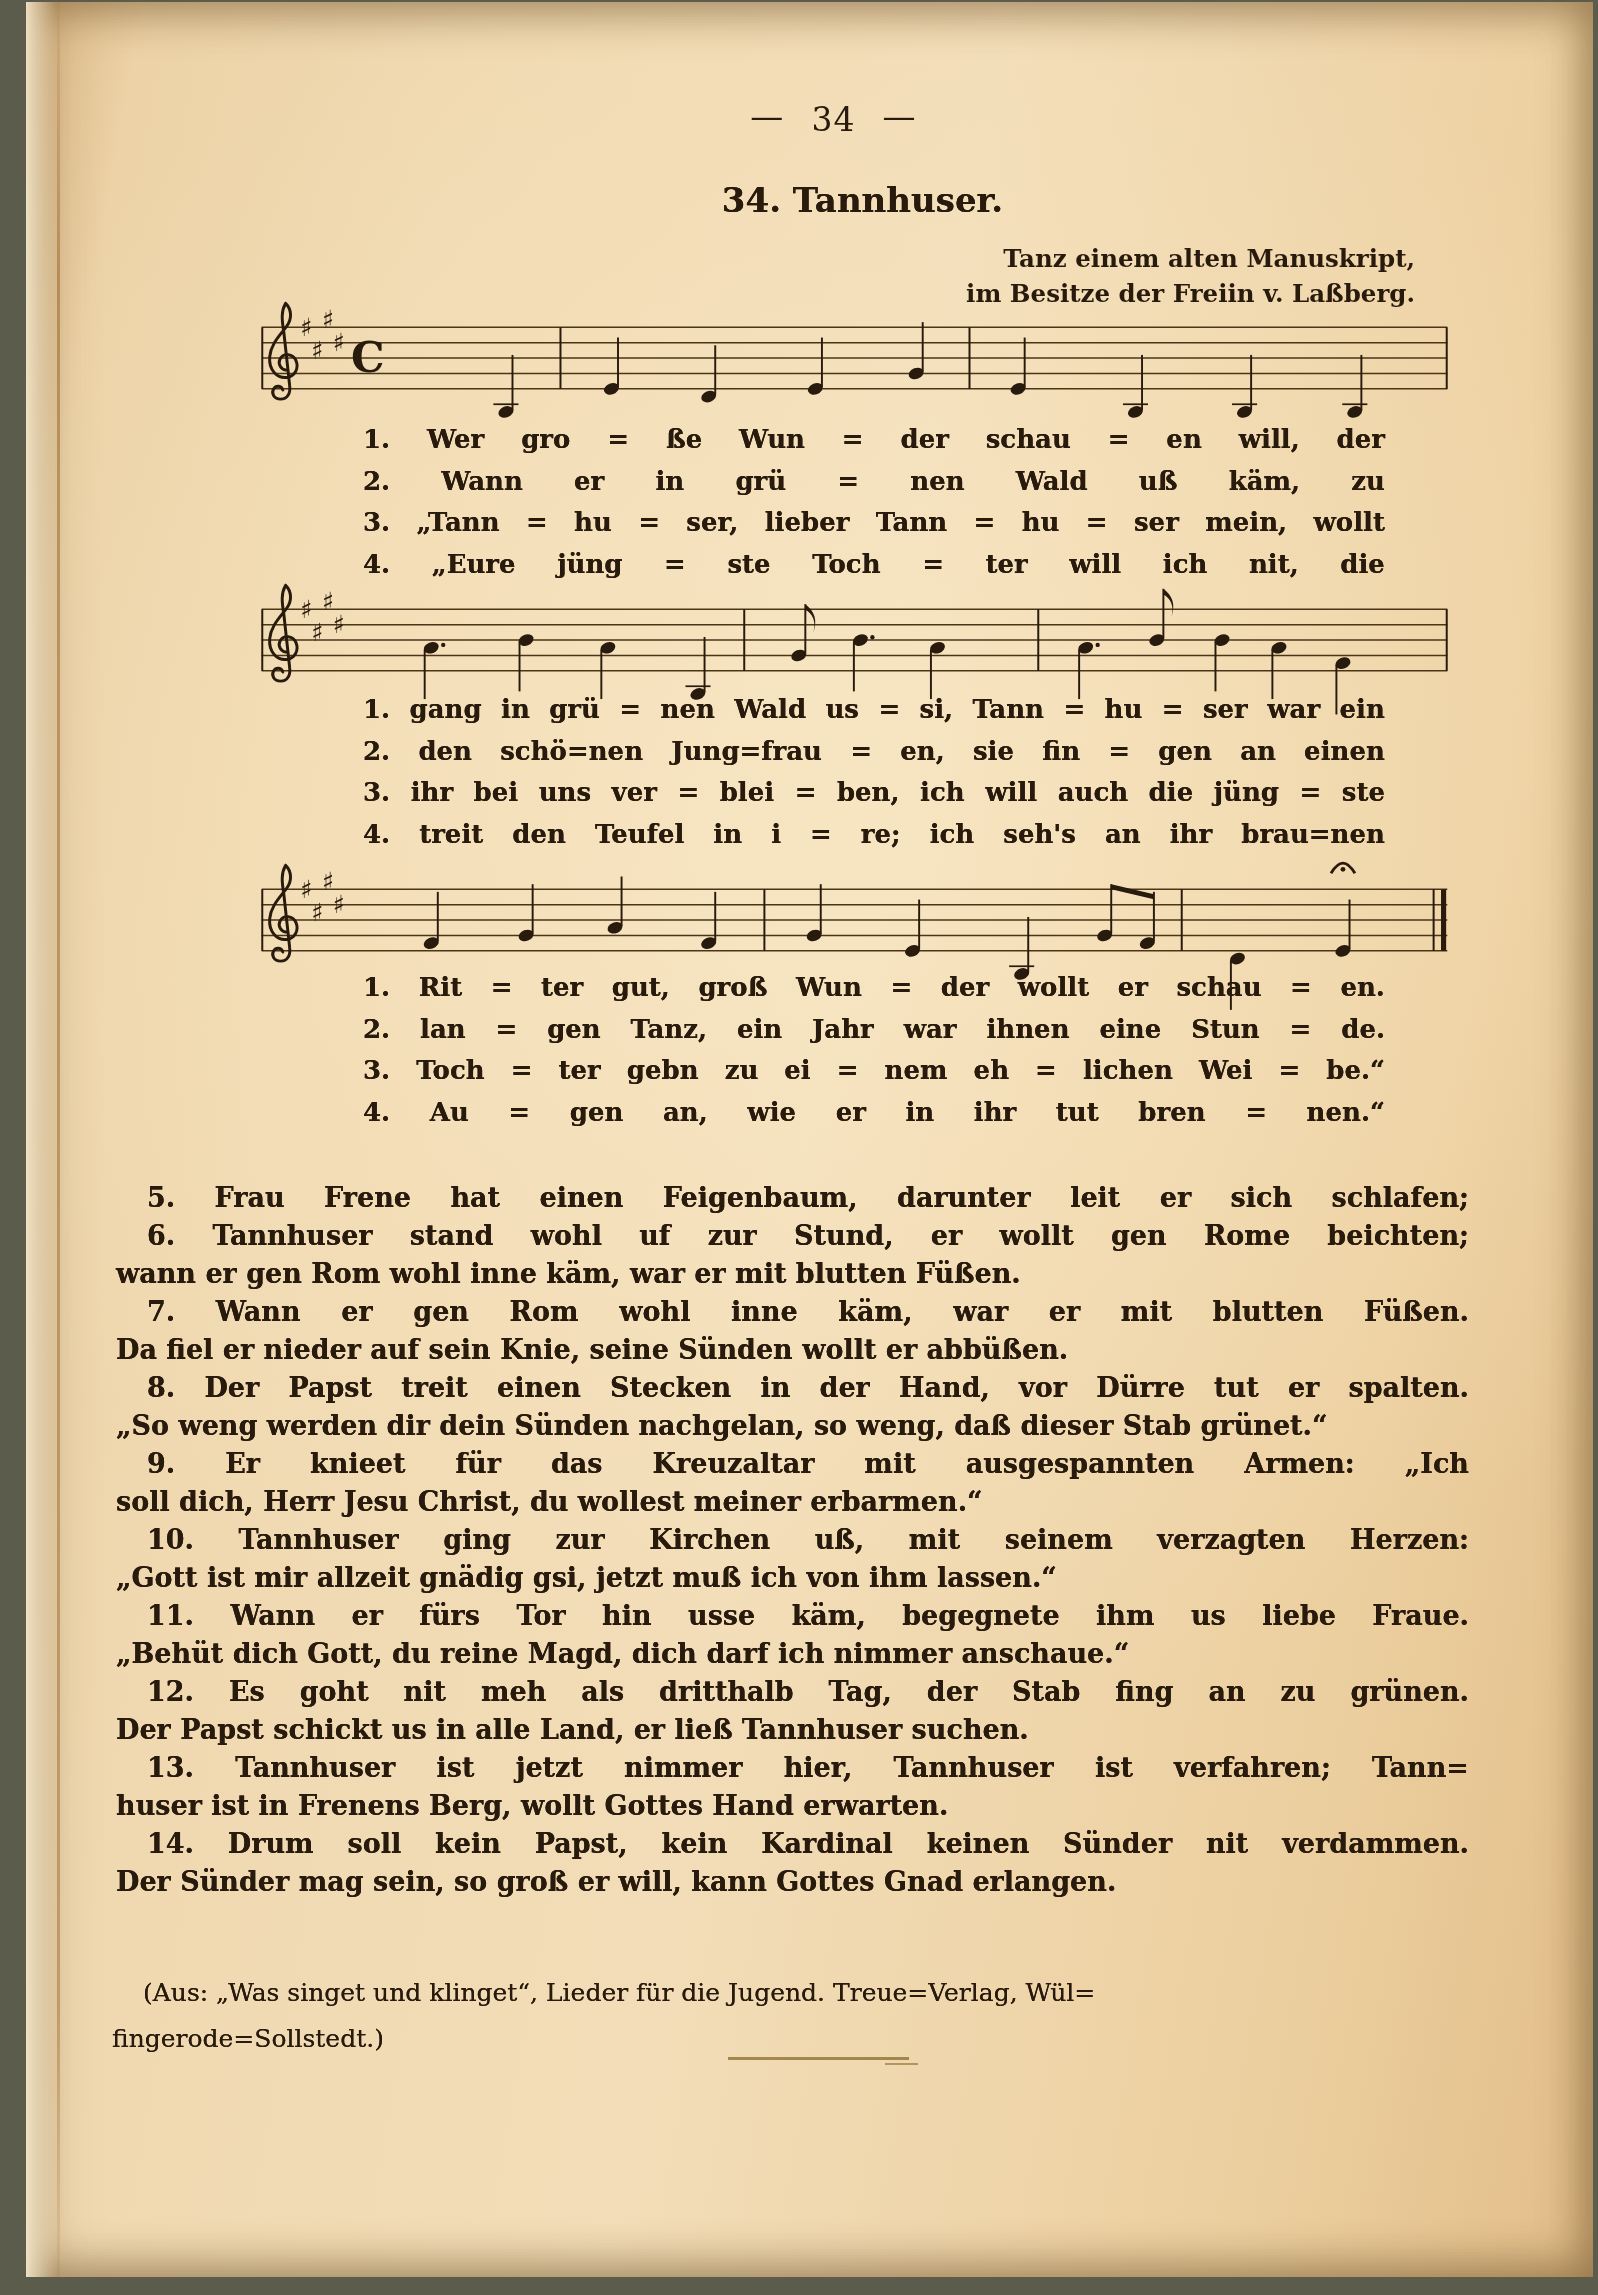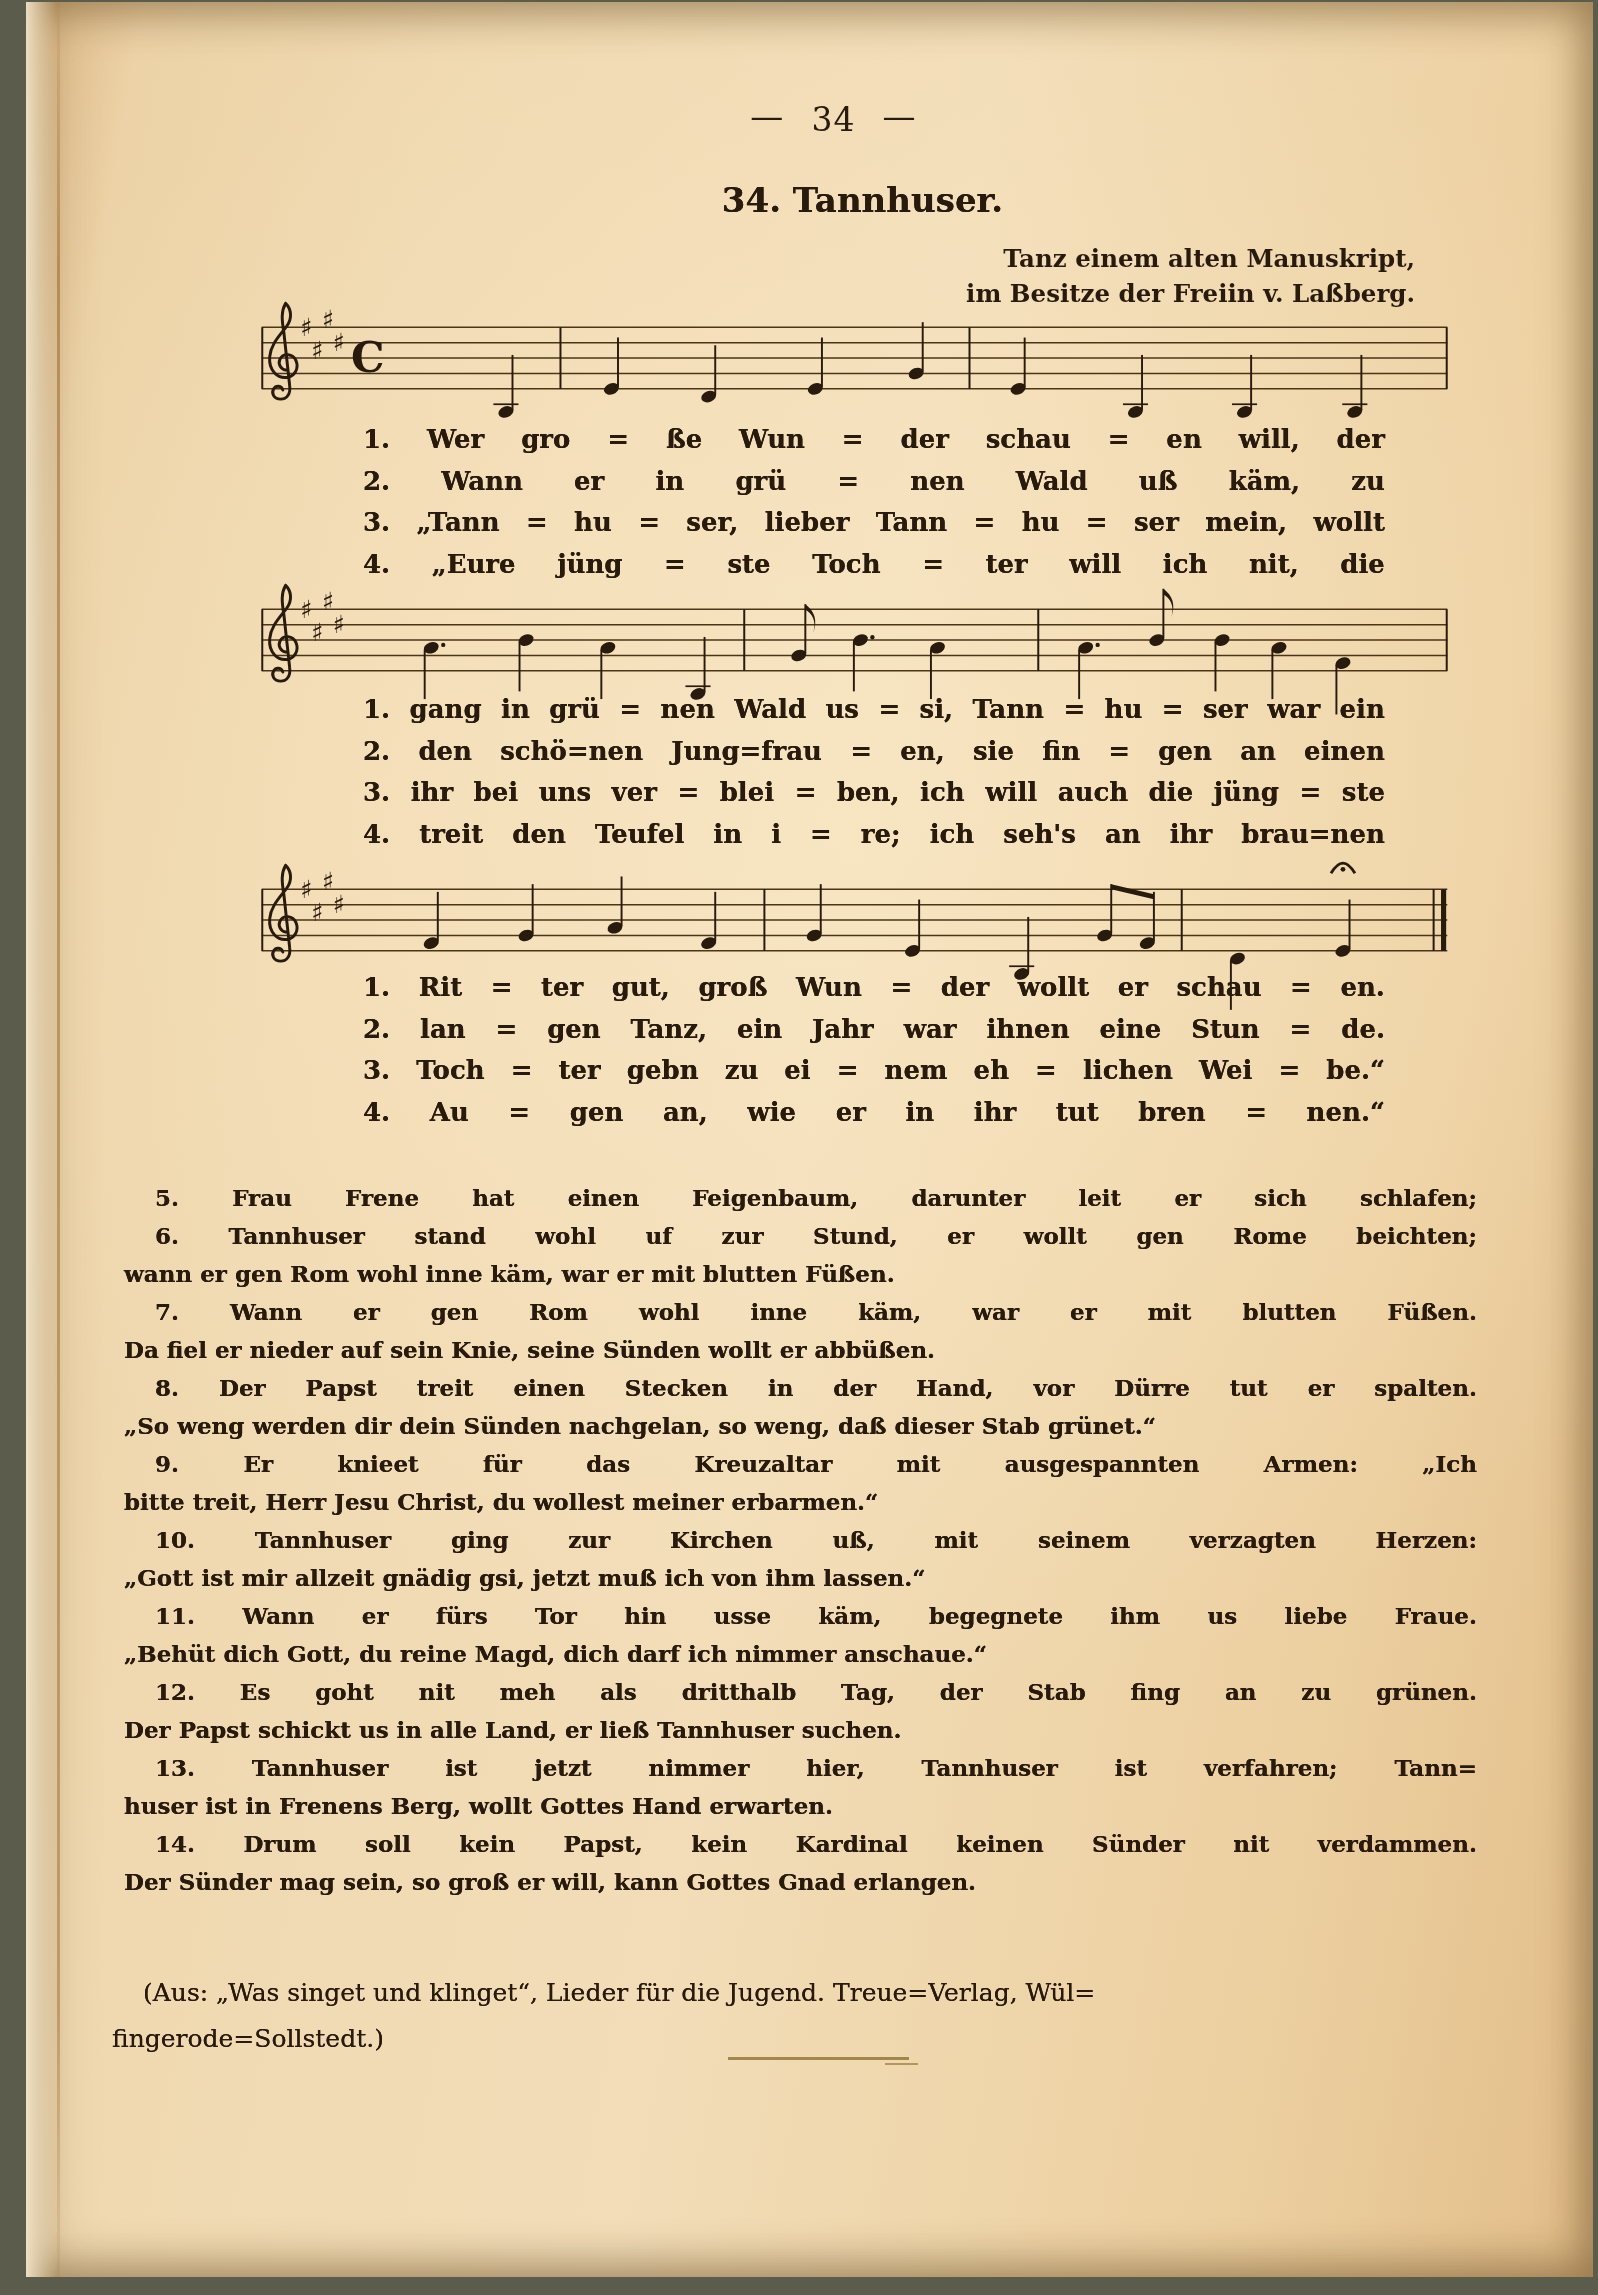--- a/index.html
+++ b/index.html
@@ -23,21 +23,21 @@
       transform:translateX(45px);font-size:33px;font-weight:normal;letter-spacing:1.1px}
   .pageno .dash{display:inline-block;margin:0 27px;transform:translateY(-3.4px)}
   .title{position:absolute;top:178px;left:0;width:100%;text-align:center;transform:translateX(74px);
       font-size:34px;font-weight:bold;text-shadow:0 0 0.6px currentColor}
   .attrib{position:absolute;top:239px;left:0;width:100%;text-align:right;padding-right:50px;
       box-sizing:border-box;font-size:24.5px;font-weight:bold;line-height:35px}
   .staff-svg{position:absolute;left:143px;width:1199px;height:171px;overflow:visible}
   .lyrics-block{position:absolute;left:251px;width:1022px}
   .lyr-row{position:absolute;left:0;width:100%;display:flex;justify-content:space-between;
       font-size:26px;font-weight:bold;white-space:pre;text-shadow:0 0 0.6px currentColor}
-  .verses{position:absolute;left:12px;top:1177px;width:1353px;font-size:23px;font-weight:bold;
+  .verses{position:absolute;left:4px;top:1177px;width:1353px;font-size:27px;font-weight:bold;
       line-height:38px;text-shadow:0 0 0.6px currentColor}
   .verse .l1{text-align:justify;text-align-last:justify;text-indent:31px}
   .verse .l2{text-align:left}
   .source{position:absolute;left:0;top:1968px;width:1353px;font-size:25px;font-weight:normal;
       line-height:46px;text-shadow:0 0 0.6px currentColor}
   .source .l1{text-indent:31px}
   .divider{position:absolute;left:702px;top:2055px;width:181px;height:2.3px;background:#8a6b2a;opacity:.75}
   .divider2{position:absolute;left:859px;top:2061px;width:33px;height:1.7px;background:#8a6b2a;opacity:.6}
 </style>
 </head>
@@ -219,21 +219,21 @@
         <div class="verse">
           <div class="l1">7. Wann er gen Rom wohl inne käm, war er mit blutten Füßen.</div>
           <div class="l2">Da fiel er nieder auf sein Knie, seine Sünden wollt er abbüßen.</div>
         </div>
         <div class="verse">
           <div class="l1">8. Der Papst treit einen Stecken in der Hand, vor Dürre tut er spalten.</div>
           <div class="l2">„So weng werden dir dein Sünden nachgelan, so weng, daß dieser Stab grünet.“</div>
         </div>
         <div class="verse">
           <div class="l1">9. Er knieet für das Kreuzaltar mit ausgespannten Armen: „Ich</div>
-          <div class="l2">bitte treit, Herr Jesu Christ, du wollest meiner erbarmen.“</div>
+          <div class="l2">soll dich, Herr Jesu Christ, du wollest meiner erbarmen.“</div>
         </div>
         <div class="verse">
           <div class="l1">10. Tannhuser ging zur Kirchen uß, mit seinem verzagten Herzen:</div>
           <div class="l2">„Gott ist mir allzeit gnädig gsi, jetzt muß ich von ihm lassen.“</div>
         </div>
         <div class="verse">
           <div class="l1">11. Wann er fürs Tor hin usse käm, begegnete ihm us liebe Fraue.</div>
           <div class="l2">„Behüt dich Gott, du reine Magd, dich darf ich nimmer anschaue.“</div>
         </div>
         <div class="verse">

